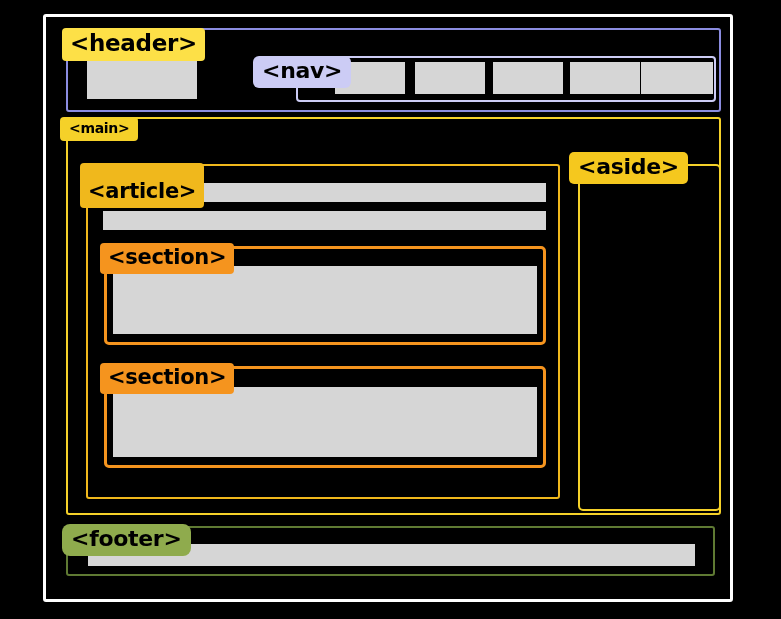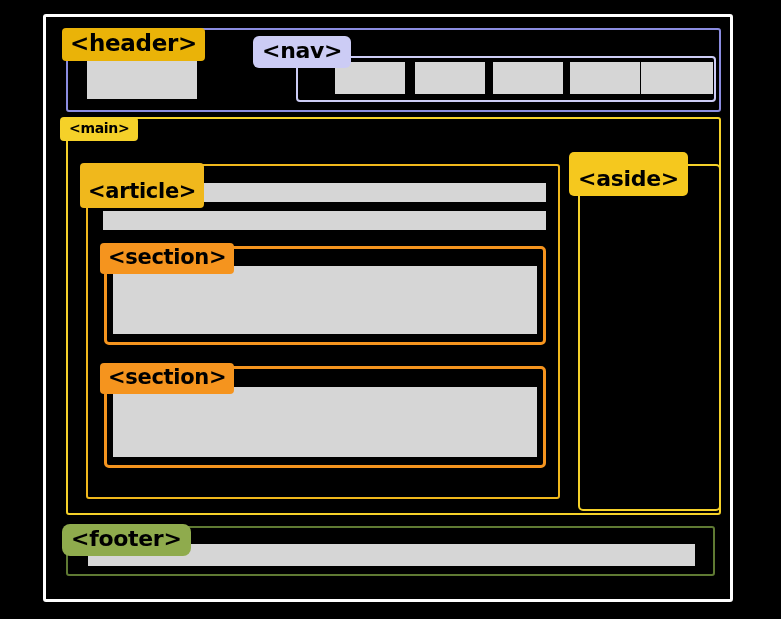--- a/index.html
+++ b/index.html
@@ -135,24 +135,24 @@
     box-sizing: border-box;
     border-radius: 4px;
     letter-spacing: -0.3px;
     line-height: 1;
   }
 
   .tag-header {
     left: 62px;  top: 28px;
     padding: 4px 8px 6px 8px;
     font-size: 23px;
-    background: #eab308;
+    background: #fde047;
   }
   .tag-nav {
-    left: 253px; top: 36px;
+    left: 253px; top: 56px;
     padding: 4px 9px 6px 9px;
     font-size: 22px;
     background: #ccccf5;
     border-radius: 6px;
     text-align: right;
   }
   .tag-main {
     left: 60px;  top: 117px;
     padding: 4px 9px 6px 9px;
     font-size: 14px;
@@ -171,21 +171,21 @@
     background: #f5941e;
   }
   .tag-section-2 {
     left: 100px; top: 363px;
     padding: 4px 8px 6px 8px;
     font-size: 21px;
     background: #f5941e;
   }
   .tag-aside {
     left: 569px; top: 152px;
-    padding: 16px 9px 6px 9px;
+    padding: 4px 9px 6px 9px;
     font-size: 22px;
     background: #f5c81e;
     border-radius: 5px;
   }
   .tag-footer {
     left: 62px;  top: 524px;
     padding: 4px 9px 6px 9px;
     font-size: 22px;
     background: #8fab4d;
     border-radius: 8px;

